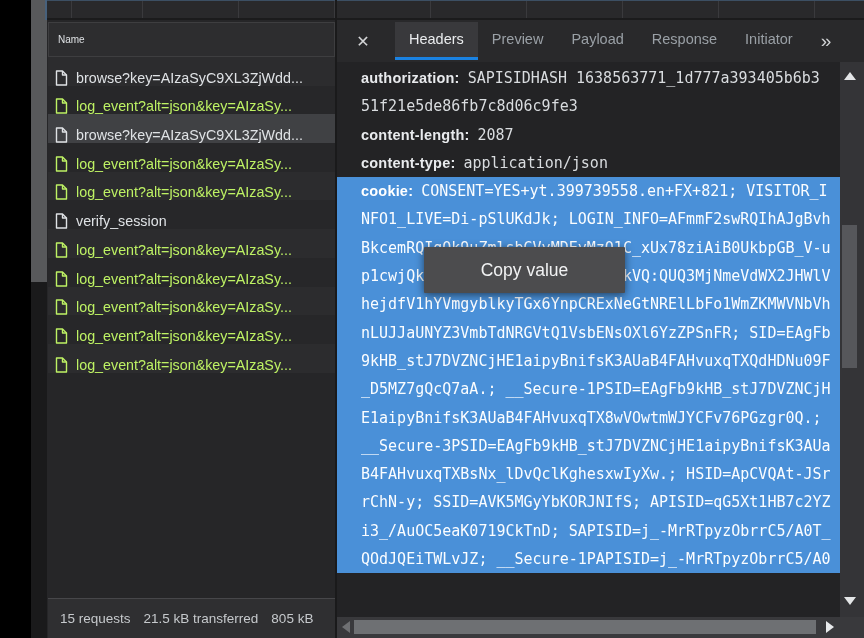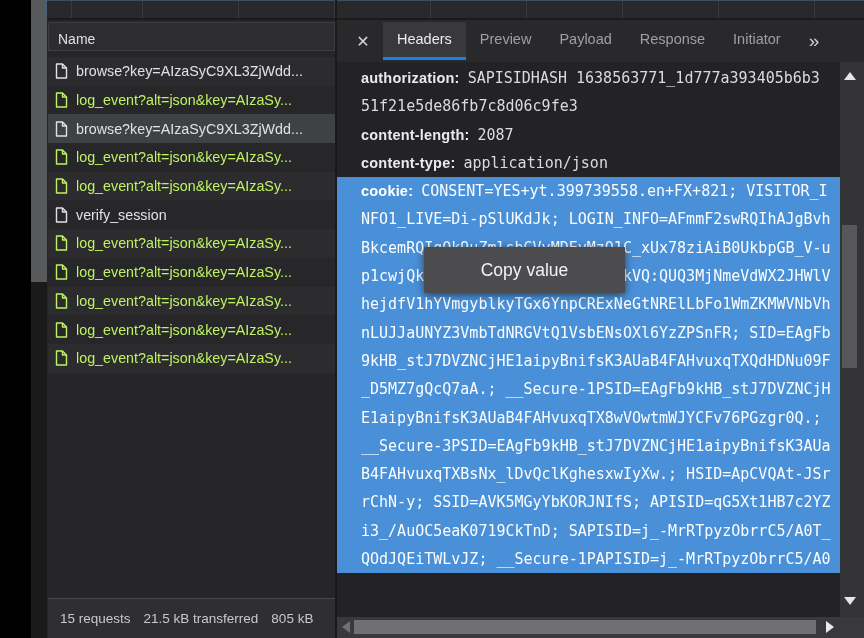--- a/index.html
+++ b/index.html
@@ -12,44 +12,44 @@
   .page-sb-track{left:31px;top:0;width:16px;height:638px;background:#1a1a1b;}
   .page-sb-thumb{left:31px;top:0;width:16px;height:282px;background:#58595b;}
 
   
   .overview{left:47px;top:0;width:817px;height:20px;background:#29292b;
             border-top:1px solid #3c4f63;border-bottom:2px solid #1b1b1c;box-sizing:border-box;}
   .ov-line{position:absolute;top:0;width:1px;height:17px;background:#3a3a3d;}
   .ov-edge{left:45px;top:0;width:2px;height:20px;background:#47617c;}
 
   
-  .name-header{left:48px;top:22px;width:287px;height:29px;background:#2d2d2f;
+  .name-header{left:48px;top:22px;width:287px;height:35px;background:#2d2d2f;
                border:1px solid #3e3e40;box-sizing:border-box;color:#dde0e3;
-               font-size:14px;line-height:33px;padding-left:9px;}
+               font-size:10px;line-height:33px;padding-left:9px;}
   .request-list{left:48px;top:57px;width:287px;height:316px;}
-  .req-row{height:28.7px;display:flex;align-items:center;padding-left:7px;gap:8px;
+  .req-row{height:28.7px;display:flex;align-items:flex-end;padding-left:7px;gap:8px;
            font-size:14.3px;color:#dfe2e5;box-sizing:border-box;}
   .req-row:nth-child(odd){background:#2c2c2e;}
   .req-row:nth-child(even){background:#272729;}
   .req-row.selected{background:#404144;}
   .req-row.err{color:#bef264;}
   .doc-icon{display:inline-flex;flex:none;width:13px;height:16px;}
   .req-label{white-space:nowrap;overflow:hidden;}
 
   .status-bar{left:48px;top:598px;width:287px;height:40px;background:#2f2f31;
               border-top:1px solid #47474a;box-sizing:border-box;display:flex;align-items:center;
               padding-left:12px;gap:13px;color:#c6c9cc;font-size:13.5px;white-space:nowrap;overflow:hidden;}
 
   .divider{left:335px;top:0;width:2px;height:638px;background:#1a1a1b;}
 
   
   .tabbar{left:337px;top:20px;width:527px;height:42px;background:#29292b;
           display:flex;align-items:center;}
   .close-btn{margin-left:10px;width:32px;text-align:center;color:#d4d5d7;font-size:16px;cursor:default;}
-  .tabs{display:flex;align-items:flex-start;height:40px;margin-top:2px;margin-left:4px;}
+  .tabs{display:flex;align-items:flex-start;height:40px;margin-top:2px;margin-left:16px;}
   .tab{padding:0 14px;height:35px;line-height:35px;color:#9aa0a6;font-size:14.5px;
        border-bottom:3px solid transparent;}
   .tab.active{background:#39393c;color:#eaecee;border-bottom-color:#1a82e2;}
   .more-btn{margin-left:14px;color:#d0d2d4;font-size:19px;line-height:42px;}
 
   
   .content{left:337px;top:62px;width:566px;height:555px;background:#232325;overflow:hidden;
            padding-top:2px;box-sizing:border-box;}
   .hline{height:28.3px;line-height:28.3px;padding-left:24px;white-space:nowrap;overflow:hidden;
          color:#d9dcdf;font-size:15px;font-family:"DejaVu Sans Mono",monospace;}

